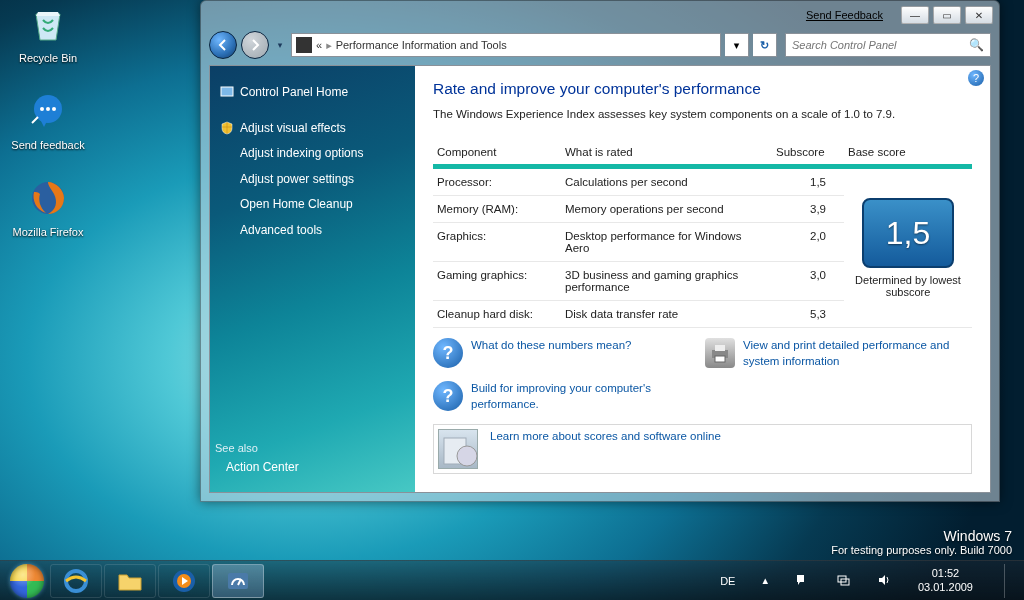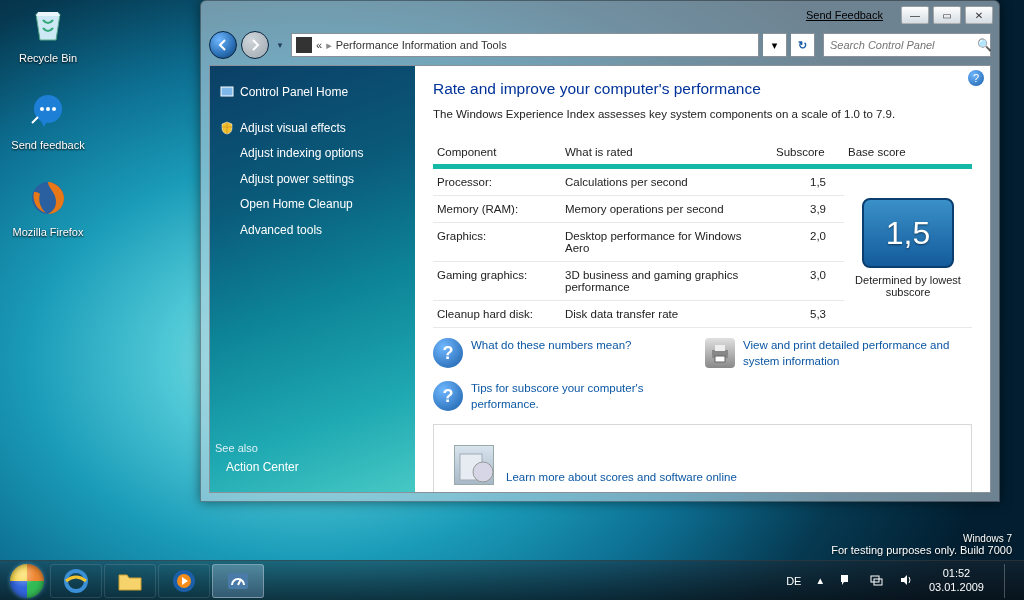--- a/index.html
+++ b/index.html
@@ -30,21 +30,21 @@
 .win-buttons { display:flex; gap:4px; }
 .win-btn { width: 28px; height: 18px; border:1px solid rgba(0,0,0,.3); border-radius:2px; background: linear-gradient(#fefefe,#d6dde4); display:flex; align-items:center; justify-content:center; font-size:10px; color:#333; cursor:pointer;}
 .nav-bar { height: 32px; margin: 0 8px; display:flex; align-items:center; gap:4px; }
 .nav-round { width:28px; height:28px; border-radius:50%; background: radial-gradient(circle at 35% 30%, #6fb7ff 0%, #2b6fb5 60%, #123a66 100%); border:1px solid #0a2540; display:flex; align-items:center; justify-content:center; color:#fff; font-size:14px; cursor:pointer; }
 .nav-round.fwd { background: radial-gradient(circle at 35% 30%, #d0d6db, #9ea8af); color:#555;}
 .nav-drop { width:14px; height:20px; display:flex; align-items:center; justify-content:center; color:#1c3a5c; font-size:9px; cursor:pointer;}
 .address { flex:1; height:24px; background:#fff; border:1px solid #8a9199; display:flex; align-items:center; padding:0 4px; font-size:11px; color:#333;}
 .address .sep { margin: 0 4px; color:#888;}
 .address .crumb { cursor:pointer; }
 .addr-btn { width:24px; height:24px; border:1px solid #8a9199; border-left:none; background:#fff; display:flex; align-items:center; justify-content:center; font-size:11px; cursor:pointer;}
-.search { width:168px; height:24px; margin-left:4px; border:1px solid #8a9199; background:#fff; display:flex; align-items:center; padding:0 6px; }
+.search { width:206px; height:24px; margin-left:4px; border:1px solid #8a9199; background:#fff; display:flex; align-items:center; padding:0 6px; }
 .search input { flex:1; border:none; outline:none; font-size:11px; font-style:italic; color:#777; background:transparent;}
 .search .mag { color:#2e5fa0; font-size:12px; margin-left:4px; cursor:pointer;}
 
 .body { position:absolute; top:64px; left:8px; right:8px; bottom:8px; background:#fff; display:flex; border:1px solid #8a9199;}
 .sidebar { width:205px; background: linear-gradient(160deg, #0b3f66 0%, #0a5a7a 30%, #0d8498 55%, #1fa9b2 80%, #47c8c4 100%); color:#fff; padding:14px 0 10px; font-size:12px; display:flex; flex-direction:column;}
 .sb-item { padding:5px 2px 5px 30px; cursor:pointer; position:relative; line-height:1.3;}
 .sb-item.head { padding-left:30px; margin-bottom:10px;}
 .sb-ic { position:absolute; left:10px; top:5px; width:14px; height:14px; }
 .sb-bottom { margin-top:auto; padding-bottom:8px;}
 .sb-bottom .sa { color:#dfeff5; font-size:11px; padding-left:5px; margin-bottom:6px;}
@@ -61,36 +61,36 @@
 .base-cell { width:128px; text-align:center; vertical-align:middle !important; }
 .score-box { width:92px; height:70px; margin:0 auto 6px; border-radius:8px; background: linear-gradient(#3a90c8,#145b9c); border:2px solid #0b3e6e; display:flex; align-items:center; justify-content:center; color:#fff; font-size:32px; font-weight:300; text-shadow:0 1px 2px rgba(0,0,0,.5);}
 .base-lbl { font-size:11px; color:#222;}
 
 .links-row { display:flex; margin-top:10px; gap:12px; flex-wrap:wrap;}
 .link-item { display:flex; align-items:flex-start; gap:8px; width:260px;}
 .link-item .ico { width:30px; height:30px; flex-shrink:0; border-radius:50%; background: radial-gradient(circle at 35% 30%, #6fb7ff, #1a5fa8); color:#fff; display:flex; align-items:center; justify-content:center; font-size:18px; font-weight:bold;}
 .link-item.printer .ico { border-radius:4px; background: linear-gradient(#e0e0e0,#888); color:#333; font-size:14px;}
 .link-item a { color:#0b57a4; font-size:11.5px; text-decoration:none; cursor:pointer; line-height:1.35;}
 
-.learn-box { margin-top:12px; border:1px solid #d8d8d8; padding:20px; display:flex; gap:12px; align-items:flex-end;}
+.learn-box { margin-top:12px; border:1px solid #d8d8d8; padding:4px; display:flex; gap:12px; align-items:flex-start;}
 .learn-box .ic { width:40px; height:40px; background: linear-gradient(#d8e4ee,#a8b8c6); border:1px solid #9aa; flex-shrink:0;}
 .learn-box a { color:#0b57a4; font-size:11.5px; text-decoration:none; cursor:pointer; line-height:1.35;}
 
 
 .watermark { position:absolute; right:12px; bottom:44px; color:#fff; text-align:right; font-size:11px; text-shadow:0 1px 2px rgba(0,0,0,.7);}
-.watermark .w1 { font-size:10px;}
+.watermark .w1 { font-size:14px;}
 
 
 .taskbar { position:absolute; left:0; right:0; bottom:0; height:40px; background: linear-gradient(rgba(30,40,50,.45), rgba(10,15,20,.7)); display:flex; align-items:center; padding:0 6px; border-top:1px solid rgba(255,255,255,.12);}
 .start { width:42px; height:34px; display:flex; align-items:center; justify-content:center; cursor:pointer;}
 .start-orb { width:34px; height:34px; border-radius:50%; background: radial-gradient(circle at 38% 32%, #fff6, #0000 40%), conic-gradient(#e83 0 90deg, #3b5 90deg 180deg, #36d 180deg 270deg, #f9d84a 270deg 360deg); box-shadow: inset 0 0 6px rgba(0,0,0,.5), 0 0 4px rgba(120,200,255,.5);}
 .tb-item { width:52px; height:34px; margin-left:2px; border:1px solid rgba(255,255,255,.12); border-radius:3px; display:flex; align-items:center; justify-content:center; cursor:pointer;}
 .tb-item.active { background: linear-gradient(rgba(180,210,235,.35), rgba(120,160,200,.35)); border-color: rgba(255,255,255,.3);}
 .tb-item .i { width:28px; height:28px;}
-.tray { margin-left:auto; display:flex; align-items:center; gap:16px; color:#fff; font-size:11px; padding-right:4px;}
+.tray { margin-left:auto; display:flex; align-items:center; gap:27px; color:#fff; font-size:11px; padding-right:4px;}
 .tray .tri { cursor:pointer;}
 .clock { text-align:center; line-height:1.25; font-size:11px; }
 .show-dt { width:10px; height:34px; border-left:1px solid rgba(255,255,255,.25); margin-left:4px; cursor:pointer;}
 </style>
 </head>
 <body>
 
 <div class="desktop">
 
   <div class="desktop-icons">
@@ -254,21 +254,21 @@
               <svg width="22" height="22" viewBox="0 0 22 22">
                   <rect x="3" y="8" width="16" height="8" fill="#888"></rect>
                   <rect x="6" y="3" width="10" height="6" fill="#eee"></rect>
                   <rect x="6" y="14" width="10" height="6" fill="#fff" stroke="#666"></rect>
                 </svg>
             </div>
             <a>View and print detailed performance and system information</a>
           </div>
           <div class="link-item">
             <div class="ico">?</div>
-            <a>Tips for subscore your computer's performance.</a>
+            <a>Build for improving your computer's performance.</a>
           </div>
         </div>
 
         <div class="learn-box">
           <div class="ic">
             <svg width="40" height="40" viewBox="0 0 40 40">
                 <rect x="5" y="8" width="22" height="26" fill="#e6ecf2" stroke="#a0acb8"></rect>
                 <circle cx="28" cy="26" r="10" fill="#d6d6e6" stroke="#999"></circle>
               </svg>
           </div>

